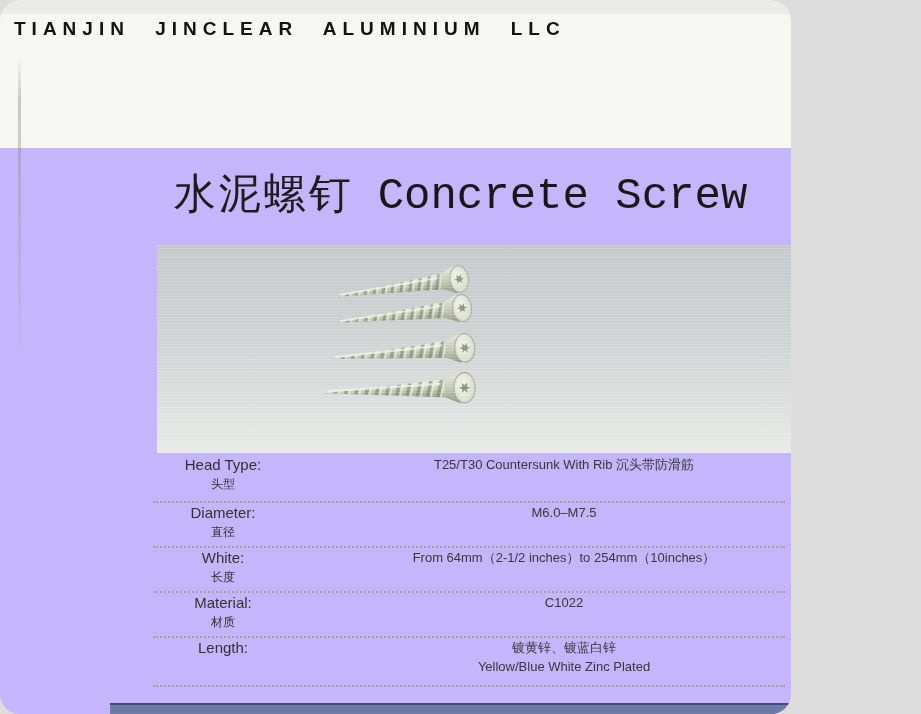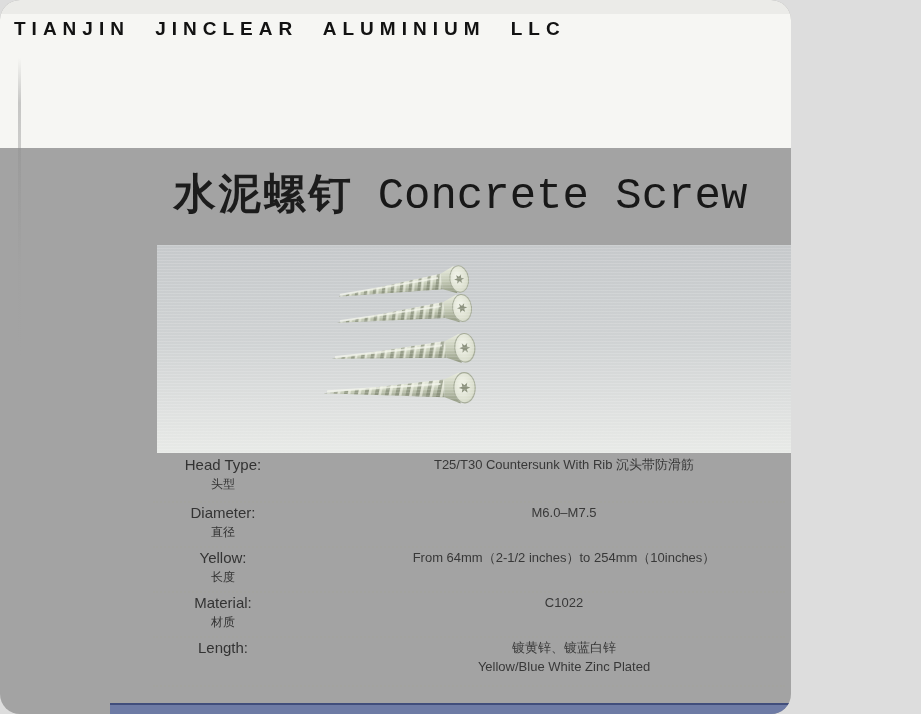--- a/index.html
+++ b/index.html
@@ -1,35 +1,35 @@
 <!DOCTYPE html>
 <html><head>
 <meta charset="utf-8">
 <style>
   html,body{margin:0;padding:0;background:#ddd;}
   .page{
     position:relative;width:791px;height:714px;overflow:hidden;
-    background:#a3a3a3;
+    background:#c4b5fd;
     font-family:"Liberation Sans","DejaVu Sans",sans-serif;
     border-radius:20px;
   }
   .top-strip{position:absolute;left:0;top:0;width:921px;height:14px;background:#ebebe8;}
   .top-band{position:absolute;left:0;top:14px;width:921px;height:134px;background:#f6f6f3;}
   .scan-line{position:absolute;left:18px;top:58px;width:3px;height:300px;
     background:linear-gradient(180deg,rgba(140,140,140,0) 0%,rgba(140,140,140,.45) 15%,rgba(160,160,160,.3) 70%,rgba(160,160,160,0) 100%);}
   .company{
     position:absolute;left:14px;top:18px;
     font-size:19px;font-weight:bold;color:#121212;
     letter-spacing:6px;word-spacing:14px;white-space:nowrap;
   }
   .title-row{
     position:absolute;left:0;top:170px;width:921px;
     display:flex;justify-content:center;align-items:baseline;gap:24px;
   }
-  .title-zh{font-size:42px;font-weight:bold;color:#1c1c1c;letter-spacing:3px;line-height:48px;}
+  .title-zh{font-size:42px;font-weight:normal;color:#1c1c1c;letter-spacing:3px;line-height:48px;}
   .title-en{font-family:Liberation Mono, monospace;font-size:44px;color:#181818;line-height:48px;}
   .product-box{
     position:absolute;left:157px;top:245px;width:651px;height:208px;
     background:linear-gradient(180deg,#c6c9cb 0%,#cfd2d3 45%,#dee0df 78%,#e8eae7 100%);
   }
   .product-box::after{
     content:"";position:absolute;inset:0;
     background:repeating-linear-gradient(0deg,rgba(255,255,255,.14) 0 1px,rgba(0,0,0,0) 1px 3px);
     pointer-events:none;
   }
@@ -118,21 +118,21 @@
         <div class="spec-label-en">Diameter:</div>
         <div class="spec-label-zh">直径</div>
       </div>
       <div class="spec-value">
         <div>M6.0–M7.5</div>
       </div>
     </div>
 
     <div class="spec-row" style="height:45px">
       <div class="spec-label">
-        <div class="spec-label-en">Yellow:</div>
+        <div class="spec-label-en">White:</div>
         <div class="spec-label-zh">长度</div>
       </div>
       <div class="spec-value">
         <div>From 64mm（2-1/2 inches）to 254mm（10inches）</div>
       </div>
     </div>
 
     <div class="spec-row" style="height:45px">
       <div class="spec-label">
         <div class="spec-label-en">Material:</div>

